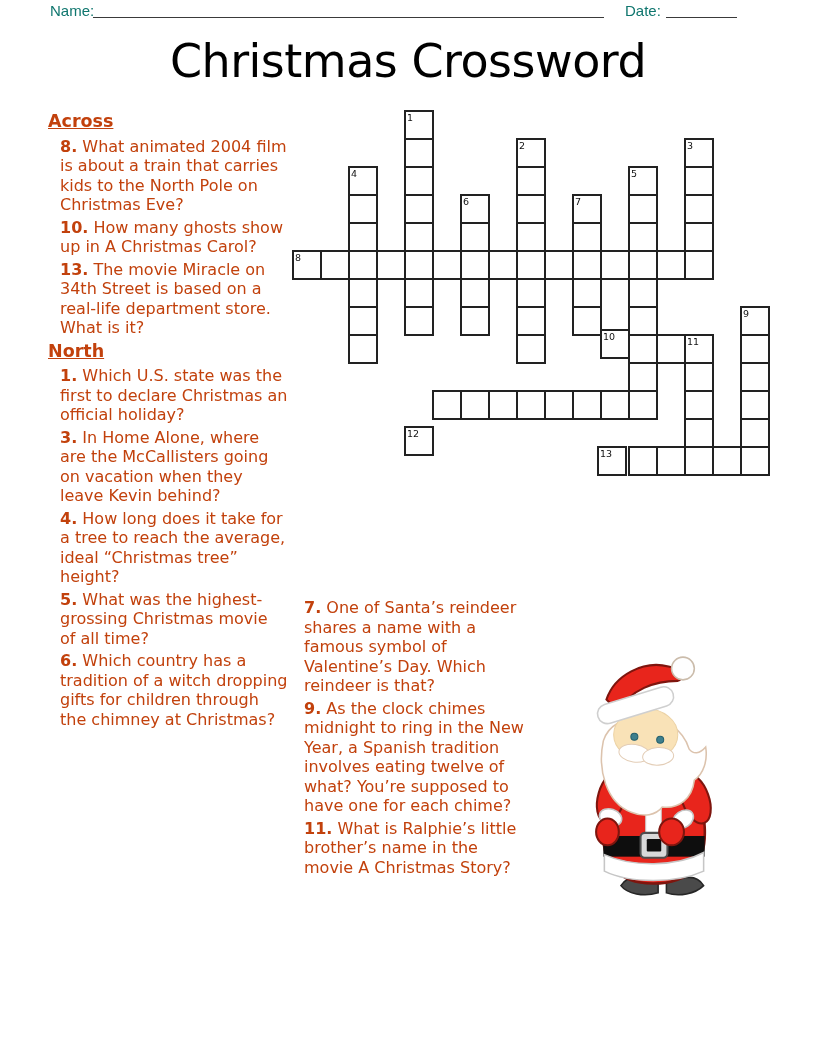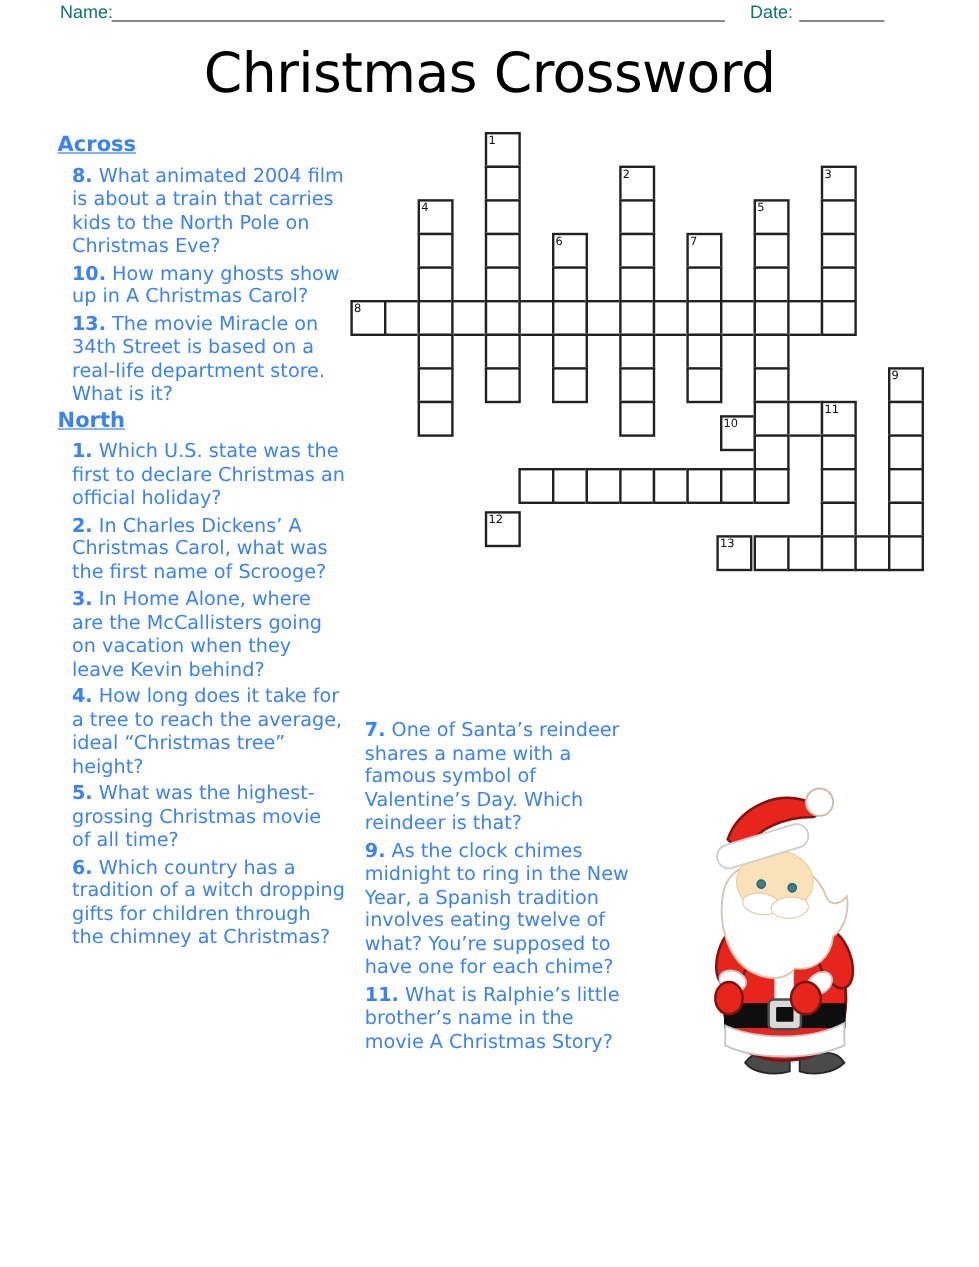--- a/index.html
+++ b/index.html
@@ -6,21 +6,21 @@
   .page{position:relative;width:816px;height:1056px;background:#ffffff;overflow:hidden;
         font-family:"DejaVu Sans",sans-serif;color:#000;}
   .hdr-label{position:absolute;font-family:"Liberation Sans",sans-serif;font-size:15px;color:#0f766e;}
   .hline{position:absolute;height:0;border-bottom:1.6px solid #3a3a3a;}
   .title{position:absolute;left:0;top:34px;width:816px;text-align:center;
          font-size:46px;letter-spacing:-0.5px;color:#000;}
   .grid{position:absolute;left:292px;top:110px;}
   .cell{position:absolute;width:30px;height:30px;box-sizing:border-box;
         border:2px solid #222;background:#fff;}
   .cellnum{position:absolute;left:1px;top:0;font-size:9.5px;line-height:11px;color:#111;}
-  .clues{position:absolute;font-size:16px;line-height:19.5px;color:#3b82f6;}
+  .clues{position:absolute;font-size:16px;line-height:19.5px;color:#c2410c;}
   .clues p{margin:0 0 3px 12px;}
   .clues p.heading{font-size:17.5px;font-weight:bold;text-decoration:underline;margin:0 0 5px 0;}
   .clues p.heading.gap{margin-top:4px;}
   .clue b{font-weight:bold;}
   #clues-left{left:48px;top:112px;width:240px;}
   #clues-right{left:292px;top:598px;width:236px;}
   .santa{position:absolute;left:594px;top:654px;width:120px;height:243px;}
 </style>
 </head>
 <body>
@@ -99,21 +99,21 @@
       <div class="cell" style="left: 112px; top: 196px;"></div>
       <div class="cell" style="left: 168px; top: 196px;"></div>
       <div class="cell" style="left: 224px; top: 196px;"></div>
       <div class="cell" style="left: 280px; top: 196px;"></div>
       <div class="cell" style="left: 336px; top: 196px;"></div>
       <div class="cell" style="left: 448px; top: 196px;">
         <span class="cellnum">9</span>
       </div>
       <div class="cell" style="left: 56px; top: 224px;"></div>
       <div class="cell" style="left: 224px; top: 224px;"></div>
-      <div class="cell" style="left: 308px; top: 236px; text-align: center;">
+      <div class="cell" style="left: 308px; top: 219px; text-align: center;">
         <span class="cellnum">10</span>
       </div>
       <div class="cell" style="left: 336px; top: 224px;"></div>
       <div class="cell" style="left: 364px; top: 224px;"></div>
       <div class="cell" style="left: 392px; top: 224px;">
         <span class="cellnum">11</span>
       </div>
       <div class="cell" style="left: 448px; top: 224px;"></div>
       <div class="cell" style="left: 336px; top: 252px;"></div>
       <div class="cell" style="left: 392px; top: 252px;"></div>
@@ -146,21 +146,20 @@
   <div class="clues" id="clues-left">
     <p class="heading">Across</p>
     <div id="across-clues">
         <p class="clue"><b>8.</b> What animated 2004 film is about a train that carries kids to the North Pole on Christmas Eve?</p>
         <p class="clue"><b>10.</b> How many ghosts show up in A Christmas Carol?</p>
         <p class="clue"><b>13.</b> The movie Miracle on 34th Street is based on a real-life department store. What is it?</p>
       </div>
     <p class="heading gap">North</p>
     <div id="down-clues-left">
         <p class="clue"><b>1.</b> Which U.S. state was the first to declare Christmas an official holiday?</p>
-        <p class="clue"><b>2.</b> In Charles Dickens’ A Christmas Carol, what was the first name of Scrooge?</p>
         <p class="clue"><b>3.</b> In Home Alone, where are the McCallisters going on vacation when they leave Kevin behind?</p>
         <p class="clue"><b>4.</b> How long does it take for a tree to reach the average, ideal “Christmas tree” height?</p>
         <p class="clue"><b>5.</b> What was the highest-grossing Christmas movie of all time?</p>
         <p class="clue"><b>6.</b> Which country has a tradition of a witch dropping gifts for children through the chimney at Christmas?</p>
       </div>
   </div>
 
   <div class="clues" id="clues-right">
     <div id="down-clues-right">
         <p class="clue"><b>7.</b> One of Santa’s reindeer shares a name with a famous symbol of Valentine’s Day. Which reindeer is that?</p>

